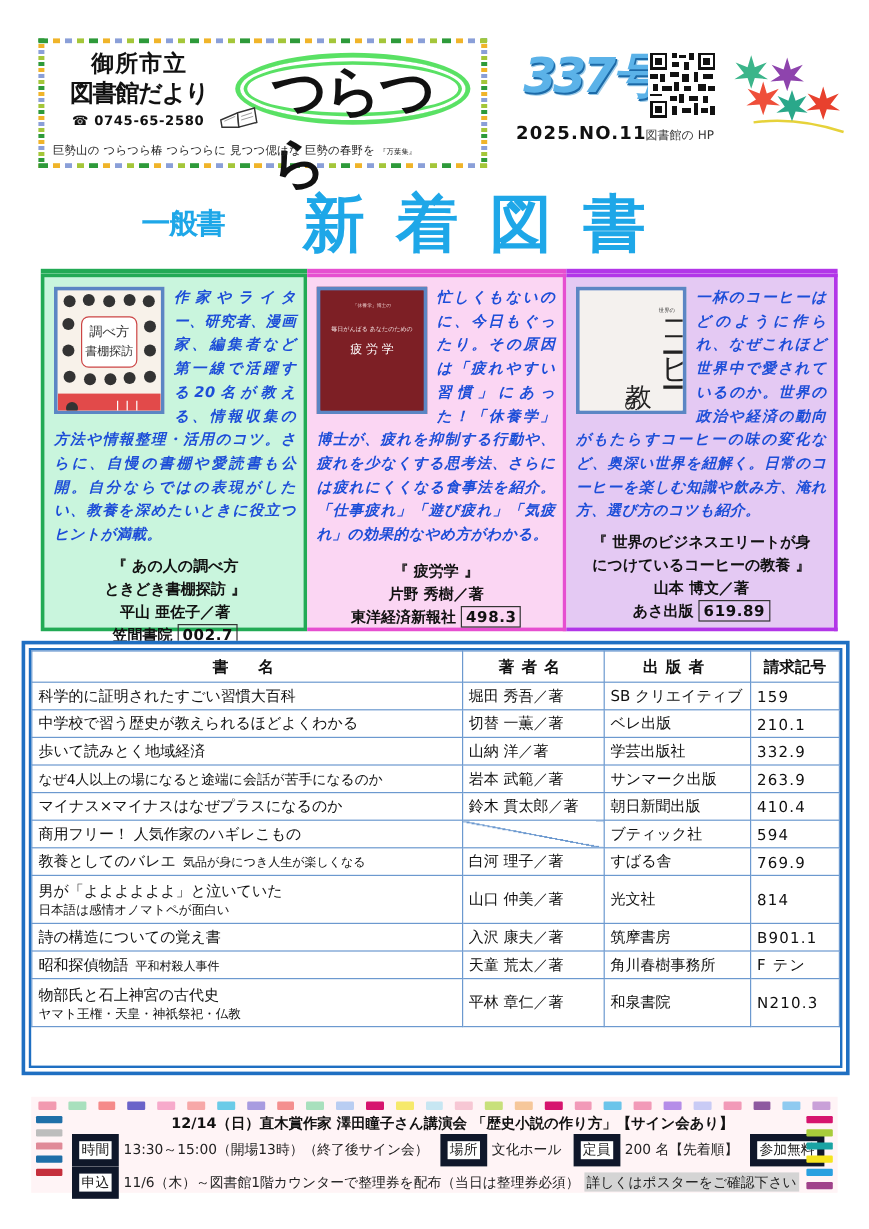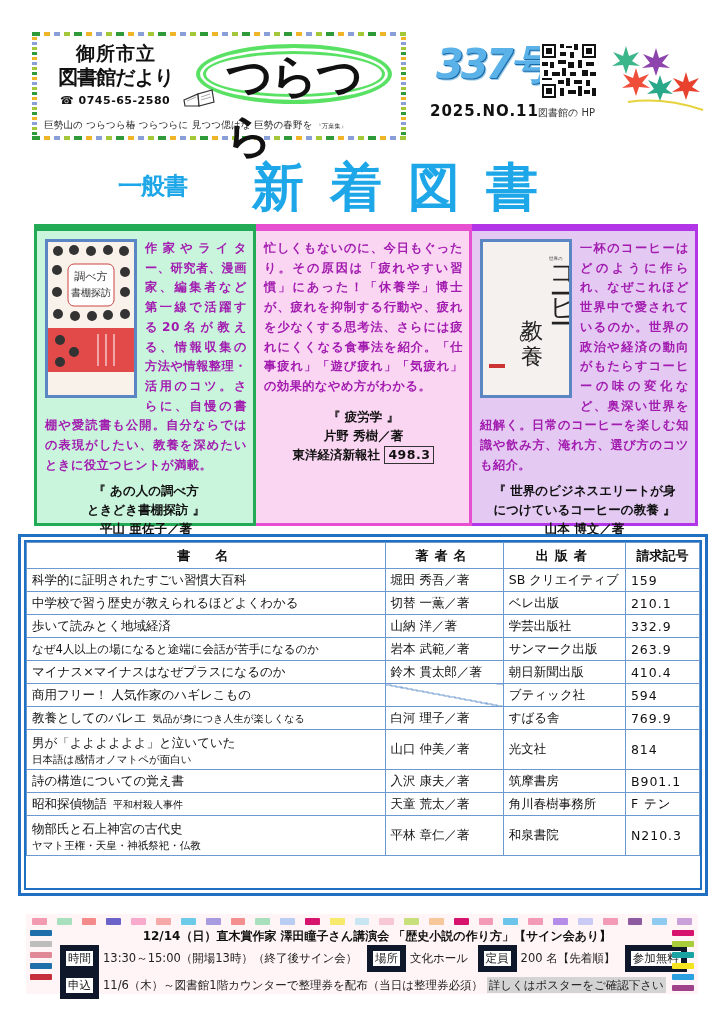--- a/index.html
+++ b/index.html
@@ -61,25 +61,25 @@
   }
   .title-rule { position: absolute; left: 34px; top: 224px; width: 664px; height: 4px; display: flex; }
   .title-rule span { height: 4px; }
 
   
   .features { position: absolute; left: 34px; top: 228px; width: 664px; height: 298px; display: flex; }
   .feature { position: relative; height: 100%; border: 3px solid; padding: 8px 6px 4px 8px; }
   .feature.f1 { width: 222px; background: #c9f5dd; border-color: #22aa55; }
   .feature.f2 { width: 216px; background: #fbd6f3; border-color: #e64fd0; border-left: none; }
   .feature.f3 { width: 226px; background: #e4c9f3; border-color: #b236e8; border-left: none; }
-  .cover { float: left; width: 92px; height: 159px; margin: 0 8px 4px 0; border: 3px solid #5b86c4; position: relative; overflow: hidden; }
+  .cover { float: left; width: 92px; height: 106px; margin: 0 8px 4px 0; border: 3px solid #5b86c4; position: relative; overflow: hidden; }
   .cover1 { background: #f8f2ea; }
   .cover2 { background: #7d1f25; }
   .cover3 { background: #f4f1ee; }
-  .desc { font-size: 12.2px; line-height: 19.7px; font-weight: bold; text-align: justify; letter-spacing: 0.5px; color: #a21caf; }
+  .desc { font-size: 12.2px; line-height: 19.7px; font-weight: bold; text-align: justify; letter-spacing: 0.5px; color: #1d4ed8; font-style: italic; }
   .feature-meta { clear: both; text-align: center; font-weight: bold; font-size: 12.5px; line-height: 19px; margin-top: 6px; }
   .callno { display: inline-block; border: 1px solid #333; padding: 0 3px; line-height: 16px; background: transparent; letter-spacing: 0.5px; }
 
   
   .table-wrap {
     position: absolute; left: 18px; top: 534px; width: 690px; height: 362px;
     border: 3px solid #1f6fc2; padding: 3px; background: #fff;
   }
   .table-inner { border: 2px solid #1f6fc2; height: 100%; }
   table { border-collapse: collapse; width: 100%; font-size: 12.5px; table-layout: fixed; }
@@ -257,20 +257,30 @@
       <div>ときどき書棚探訪 』</div>
       <div>平山 亜佐子／著</div>
       <div>
         <span>笠間書院</span>
         <span class="callno">002.7</span>
       </div>
     </div>
   </div>
 
   <div class="feature f2">
+    <div class="cover cover2">
+      <svg width="86" height="130" viewBox="0 0 86 130">
+        <rect width="86" height="130" fill="#7d1f25"></rect>
+        <text x="43" y="14" font-size="4" text-anchor="middle" fill="#e9c9c9" font-family="DejaVu Sans, sans-serif">「休養学」博士の</text>
+        <text x="43" y="34" font-size="5" text-anchor="middle" fill="#f0dede" font-family="DejaVu Sans, sans-serif">毎日がんばる あなたのための</text>
+        <text x="43" y="52" font-size="10" text-anchor="middle" fill="#fff" font-family="DejaVu Serif, serif">疲 労 学</text>
+        <text x="43" y="110" font-size="6" text-anchor="middle" fill="#fff" font-family="DejaVu Sans, sans-serif">片野秀樹</text>
+        <line x1="24" y1="114" x2="62" y2="114" stroke="#e0b8b8" stroke-width="0.5"></line>
+      </svg>
+    </div>
     <div class="desc">忙しくもないのに、今日もぐったり。その原因は「疲れやすい習慣」にあった！「休養学」博士が、疲れを抑制する行動や、疲れを少なくする思考法、さらには疲れにくくなる食事法を紹介。「仕事疲れ」「遊び疲れ」「気疲れ」の効果的なやめ方がわかる。</div>
     <div class="feature-meta" style="margin-top:10px">
       <div>『 疲労学 』</div>
       <div>片野 秀樹／著</div>
       <div>
         <span>東洋経済新報社</span>
         <span class="callno">498.3</span>
       </div>
     </div>
   </div>

